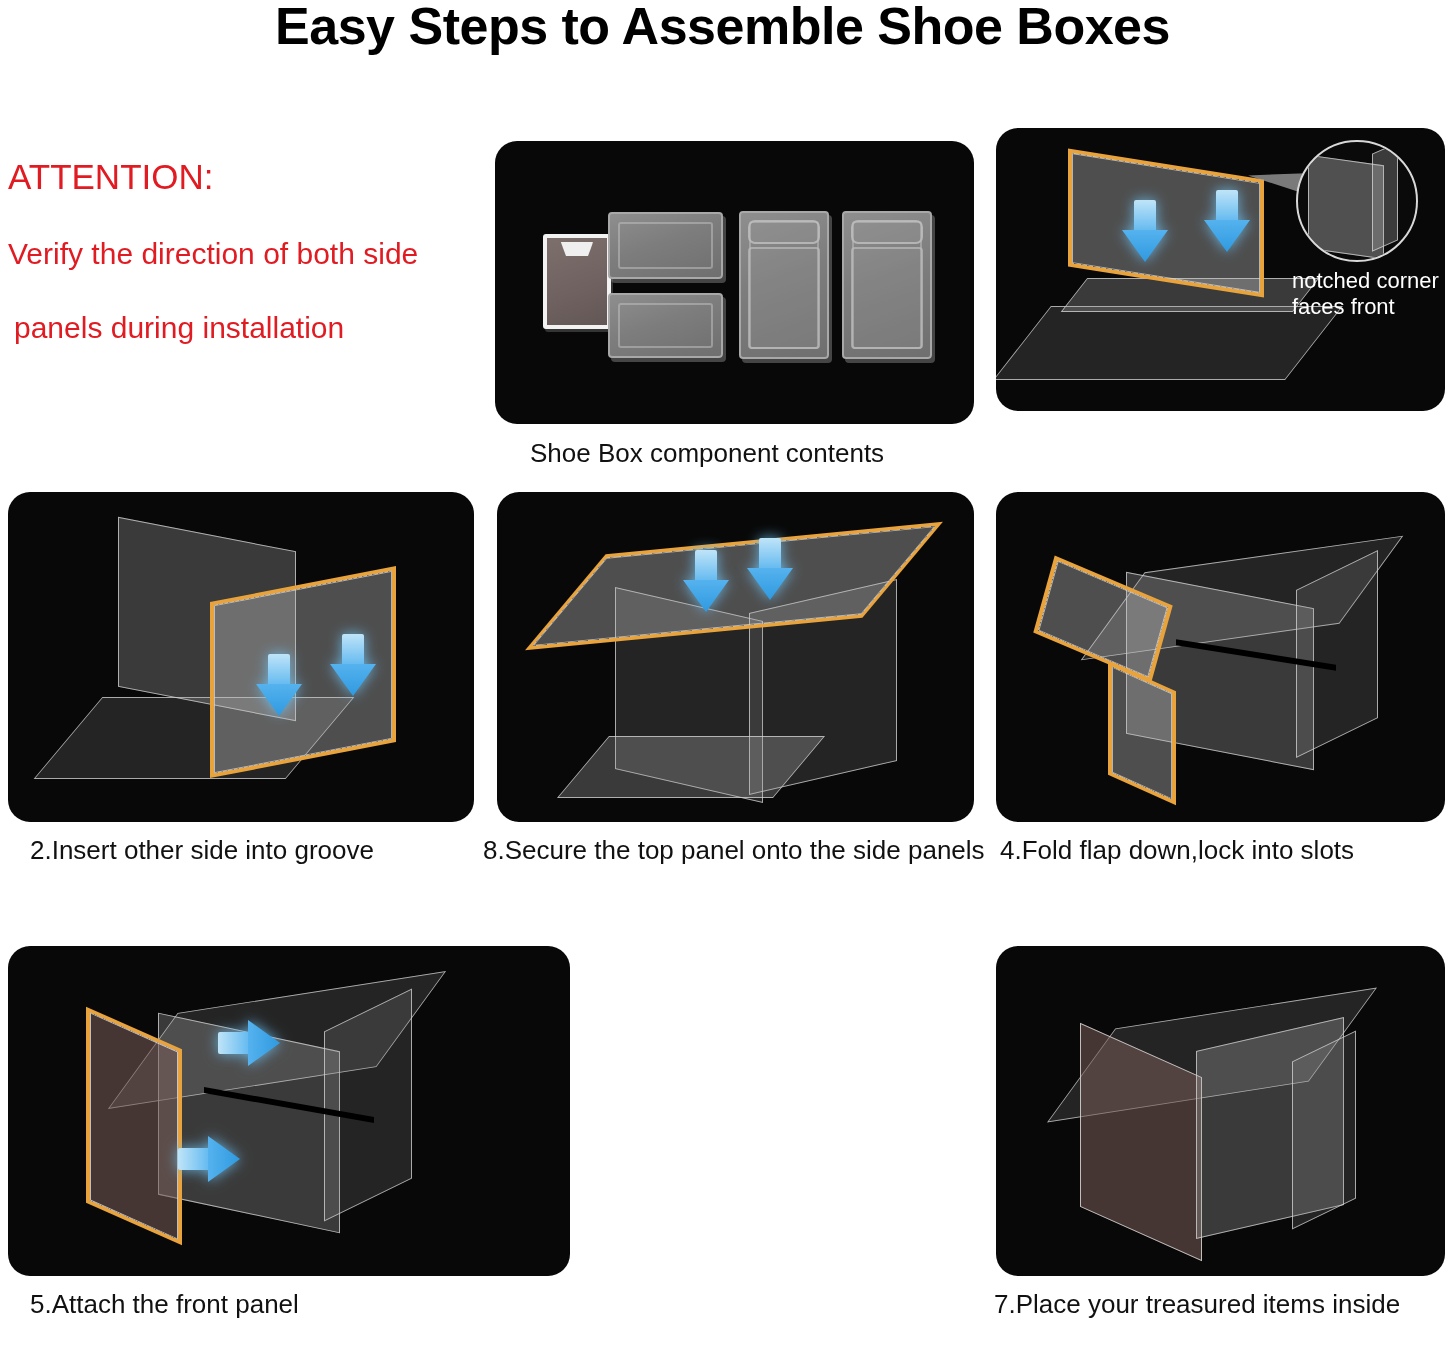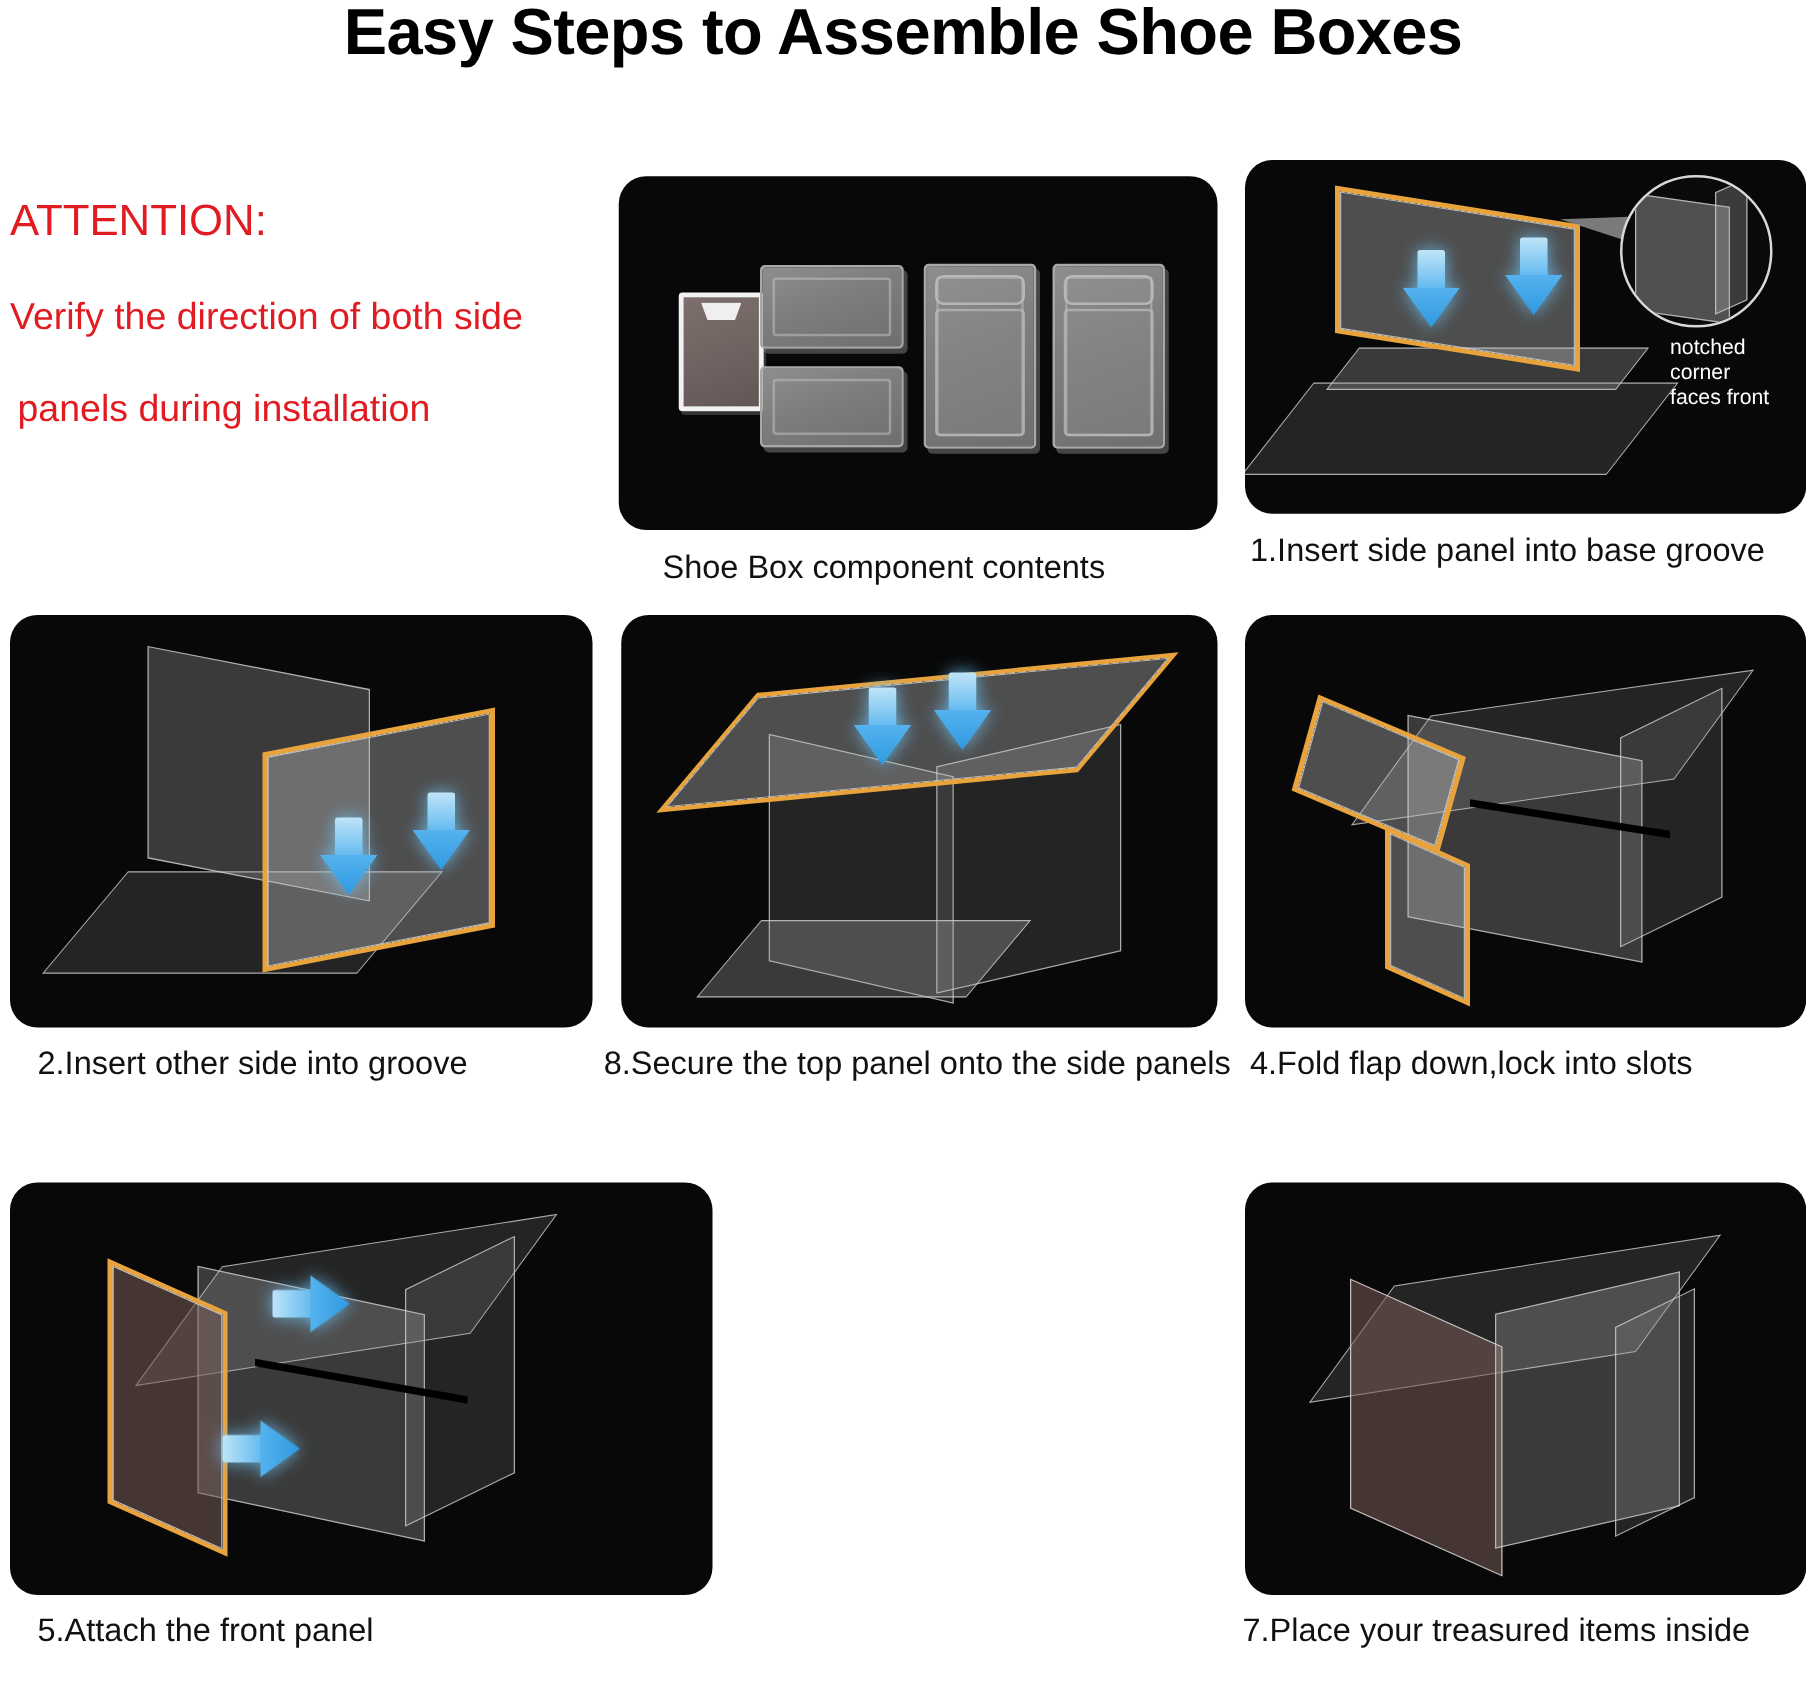--- a/index.html
+++ b/index.html
@@ -119,23 +119,22 @@
   .arrow.glow{filter:drop-shadow(0 0 7px rgba(110,195,245,.85));}
   .arrow.right{transform:rotate(-90deg);}
 
   .callout-circle{
     position:absolute;border-radius:50%;
     border:2px solid #d8d8d8;
     overflow:hidden;
     background:#0a0a0a;
   }
   .callout-text{
-    position:absolute;color:#fff;font-size:17px;line-height:1.18;
+    position:absolute;color:#fff;font-size:22px;line-height:1.18;
     font-weight:400;
-    margin-left:44px;
   }
   .leader{
     position:absolute;
     background:rgba(160,160,160,.75);
   }
 </style>
 </head>
 <body>
 
 <div class="page">
@@ -194,21 +193,20 @@
         <div class="glass bright" style="left:10px;top:18px;width:74px;height:92px;transform:skewY(8deg);"></div>
         <div class="glass" style="left:74px;top:6px;width:24px;height:96px;transform:skewY(-24deg);"></div>
       </div>
 
       <div class="callout-text" style="left:296px;top:140px;">
         <div>notched corner</div>
         <div>faces front</div>
       </div>
 
     </div>
-    <div class="cap" style="top:298px;left:4px;">1.Insert side panel into base groove</div>
   </div>
 
   <div class="fig" style="left:8px;top:492px;width:466px;height:330px;">
     <div class="panel">
 
       <div class="glass dim" style="left:60px;top:205px;width:250px;height:80px;transform:skewX(-40deg);"></div>
 
       <div class="glass" style="left:110px;top:42px;width:176px;height:168px;transform:skewY(11deg);"></div>
 
       <div class="glass bright hl" style="left:206px;top:96px;width:176px;height:166px;transform:skewY(-11deg);"></div>

